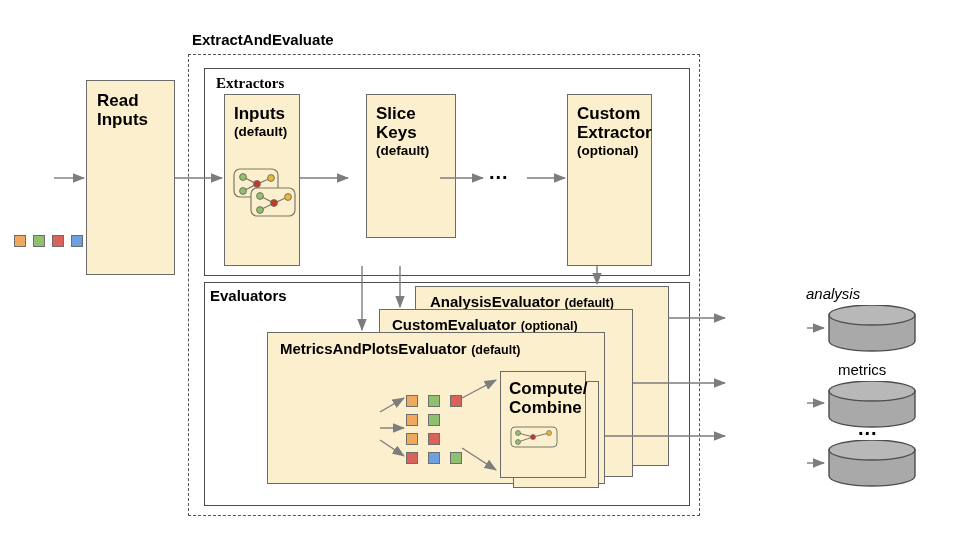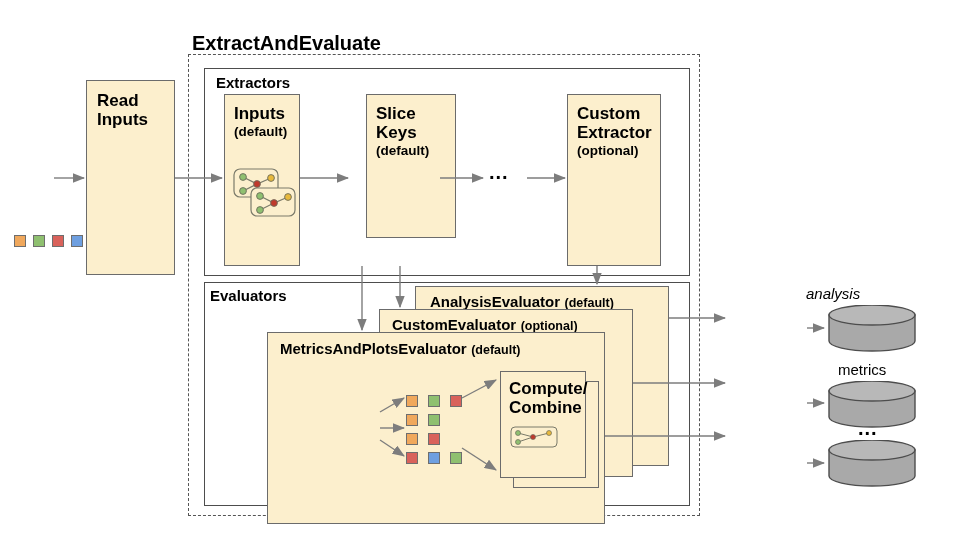--- a/index.html
+++ b/index.html
@@ -14,41 +14,41 @@
   .dashbox{background:transparent;border:1.5px dashed #555555;}
 
   .lbl{position:absolute;box-sizing:border-box;line-height:1.12;}
 
   
   .t-group{font-size:15px;font-weight:bold;}
   .t-node{font-size:17px;font-weight:bold;}
   .t-sub{font-size:13.5px;font-weight:bold;}
   .t-evalname{font-size:15px;font-weight:bold;}
   .t-evalsuffix{font-size:12.5px;font-weight:bold;}
-  .t-diagram{font-size:20px;font-weight:bold;}
+  .t-diagram{font-size:15px;font-weight:bold;}
   .t-db{font-size:15px;font-weight:normal;}
 
   
   .sq{position:absolute;width:12px;height:12px;border:1.4px solid #6e6e6e;box-sizing:border-box;}
 
   .dots{font-size:20px;font-weight:bold;letter-spacing:1px;line-height:1;}
 
   svg.ov{position:absolute;left:0;top:0;width:960px;height:540px;pointer-events:none;}
 </style>
 </head>
 <body>
 
 <div id="stage">
 
   <div class="lbl t-diagram" style="left:192px;top:32px;">ExtractAndEvaluate</div>
 
   <div class="abs dashbox" style="left:188px;top:54px;width:512px;height:462px;"></div>
 
   <div class="abs plainbox" style="left:204px;top:68px;width:486px;height:208px;"></div>
-  <div class="lbl t-group" style="left:216px;top:75px;">Extractors</div>
+  <div class="lbl t-group" style="left:216px;top:75px;font-family:Liberation Serif, serif;">Extractors</div>
 
   <div class="abs plainbox" style="left:204px;top:282px;width:486px;height:224px;"></div>
   <div class="lbl t-group" style="left:210px;top:288px;">Evaluators</div>
 
   <div class="sq" style="left:14px;top:235px;background:#f0a85c;"></div>
   <div class="sq" style="left:33px;top:235px;background:#8fc070;"></div>
   <div class="sq" style="left:52px;top:235px;background:#d9625b;"></div>
   <div class="sq" style="left:71px;top:235px;background:#6e9fe0;"></div>
 
   <div class="abs box" style="left:86px;top:80px;width:89px;height:195px;">
@@ -83,41 +83,41 @@
   </div>
 
   <div class="abs box" style="left:366px;top:94px;width:90px;height:144px;">
     <div class="lbl t-node" style="left:9px;top:9px;">Slice</div>
     <div class="lbl t-node" style="left:9px;top:28px;">Keys</div>
     <div class="lbl t-sub" style="left:9px;top:48px;">(default)</div>
   </div>
 
   <div class="lbl dots" style="left:489px;top:162px;">...</div>
 
-  <div class="abs box" style="left:567px;top:94px;width:94px;height:172px;">
+  <div class="abs box" style="left:567px;top:94px;width:85px;height:172px;">
     <div class="lbl t-node" style="left:9px;top:9px;">Custom</div>
     <div class="lbl t-node" style="left:9px;top:28px;">Extractor</div>
     <div class="lbl t-sub" style="left:9px;top:48px;">(optional)</div>
   </div>
 
   <div class="abs box" style="left:415px;top:286px;width:254px;height:180px;">
     <div class="lbl" style="left:14px;top:6px;white-space:nowrap;">
       <span class="t-evalname">AnalysisEvaluator</span>
       <span class="t-evalsuffix">(default)</span>
     </div>
   </div>
 
   <div class="abs box" style="left:379px;top:309px;width:254px;height:168px;">
     <div class="lbl" style="left:12px;top:6px;white-space:nowrap;">
       <span class="t-evalname">CustomEvaluator</span>
       <span class="t-evalsuffix">(optional)</span>
     </div>
   </div>
 
-  <div class="abs box" style="left:267px;top:332px;width:338px;height:192px;text-align:right;">
+  <div class="abs box" style="left:267px;top:332px;width:338px;height:152px;text-align:right;">
     <div class="lbl" style="left:12px;top:7px;white-space:nowrap;">
       <span class="t-evalname">MetricsAndPlotsEvaluator</span>
       <span class="t-evalsuffix">(default)</span>
     </div>
 
 
     <div class="abs" id="slice-grid" style="left:138px;top:62px;width:76px;height:72px;">
         <div class="sq" style="left: 0px; top: 0px; background: rgb(240, 168, 92);"></div>
         <div class="sq" style="left: 22px; top: 0px; background: rgb(143, 192, 112);"></div>
         <div class="sq" style="left: 44px; top: 0px; background: rgb(217, 98, 91);"></div>

